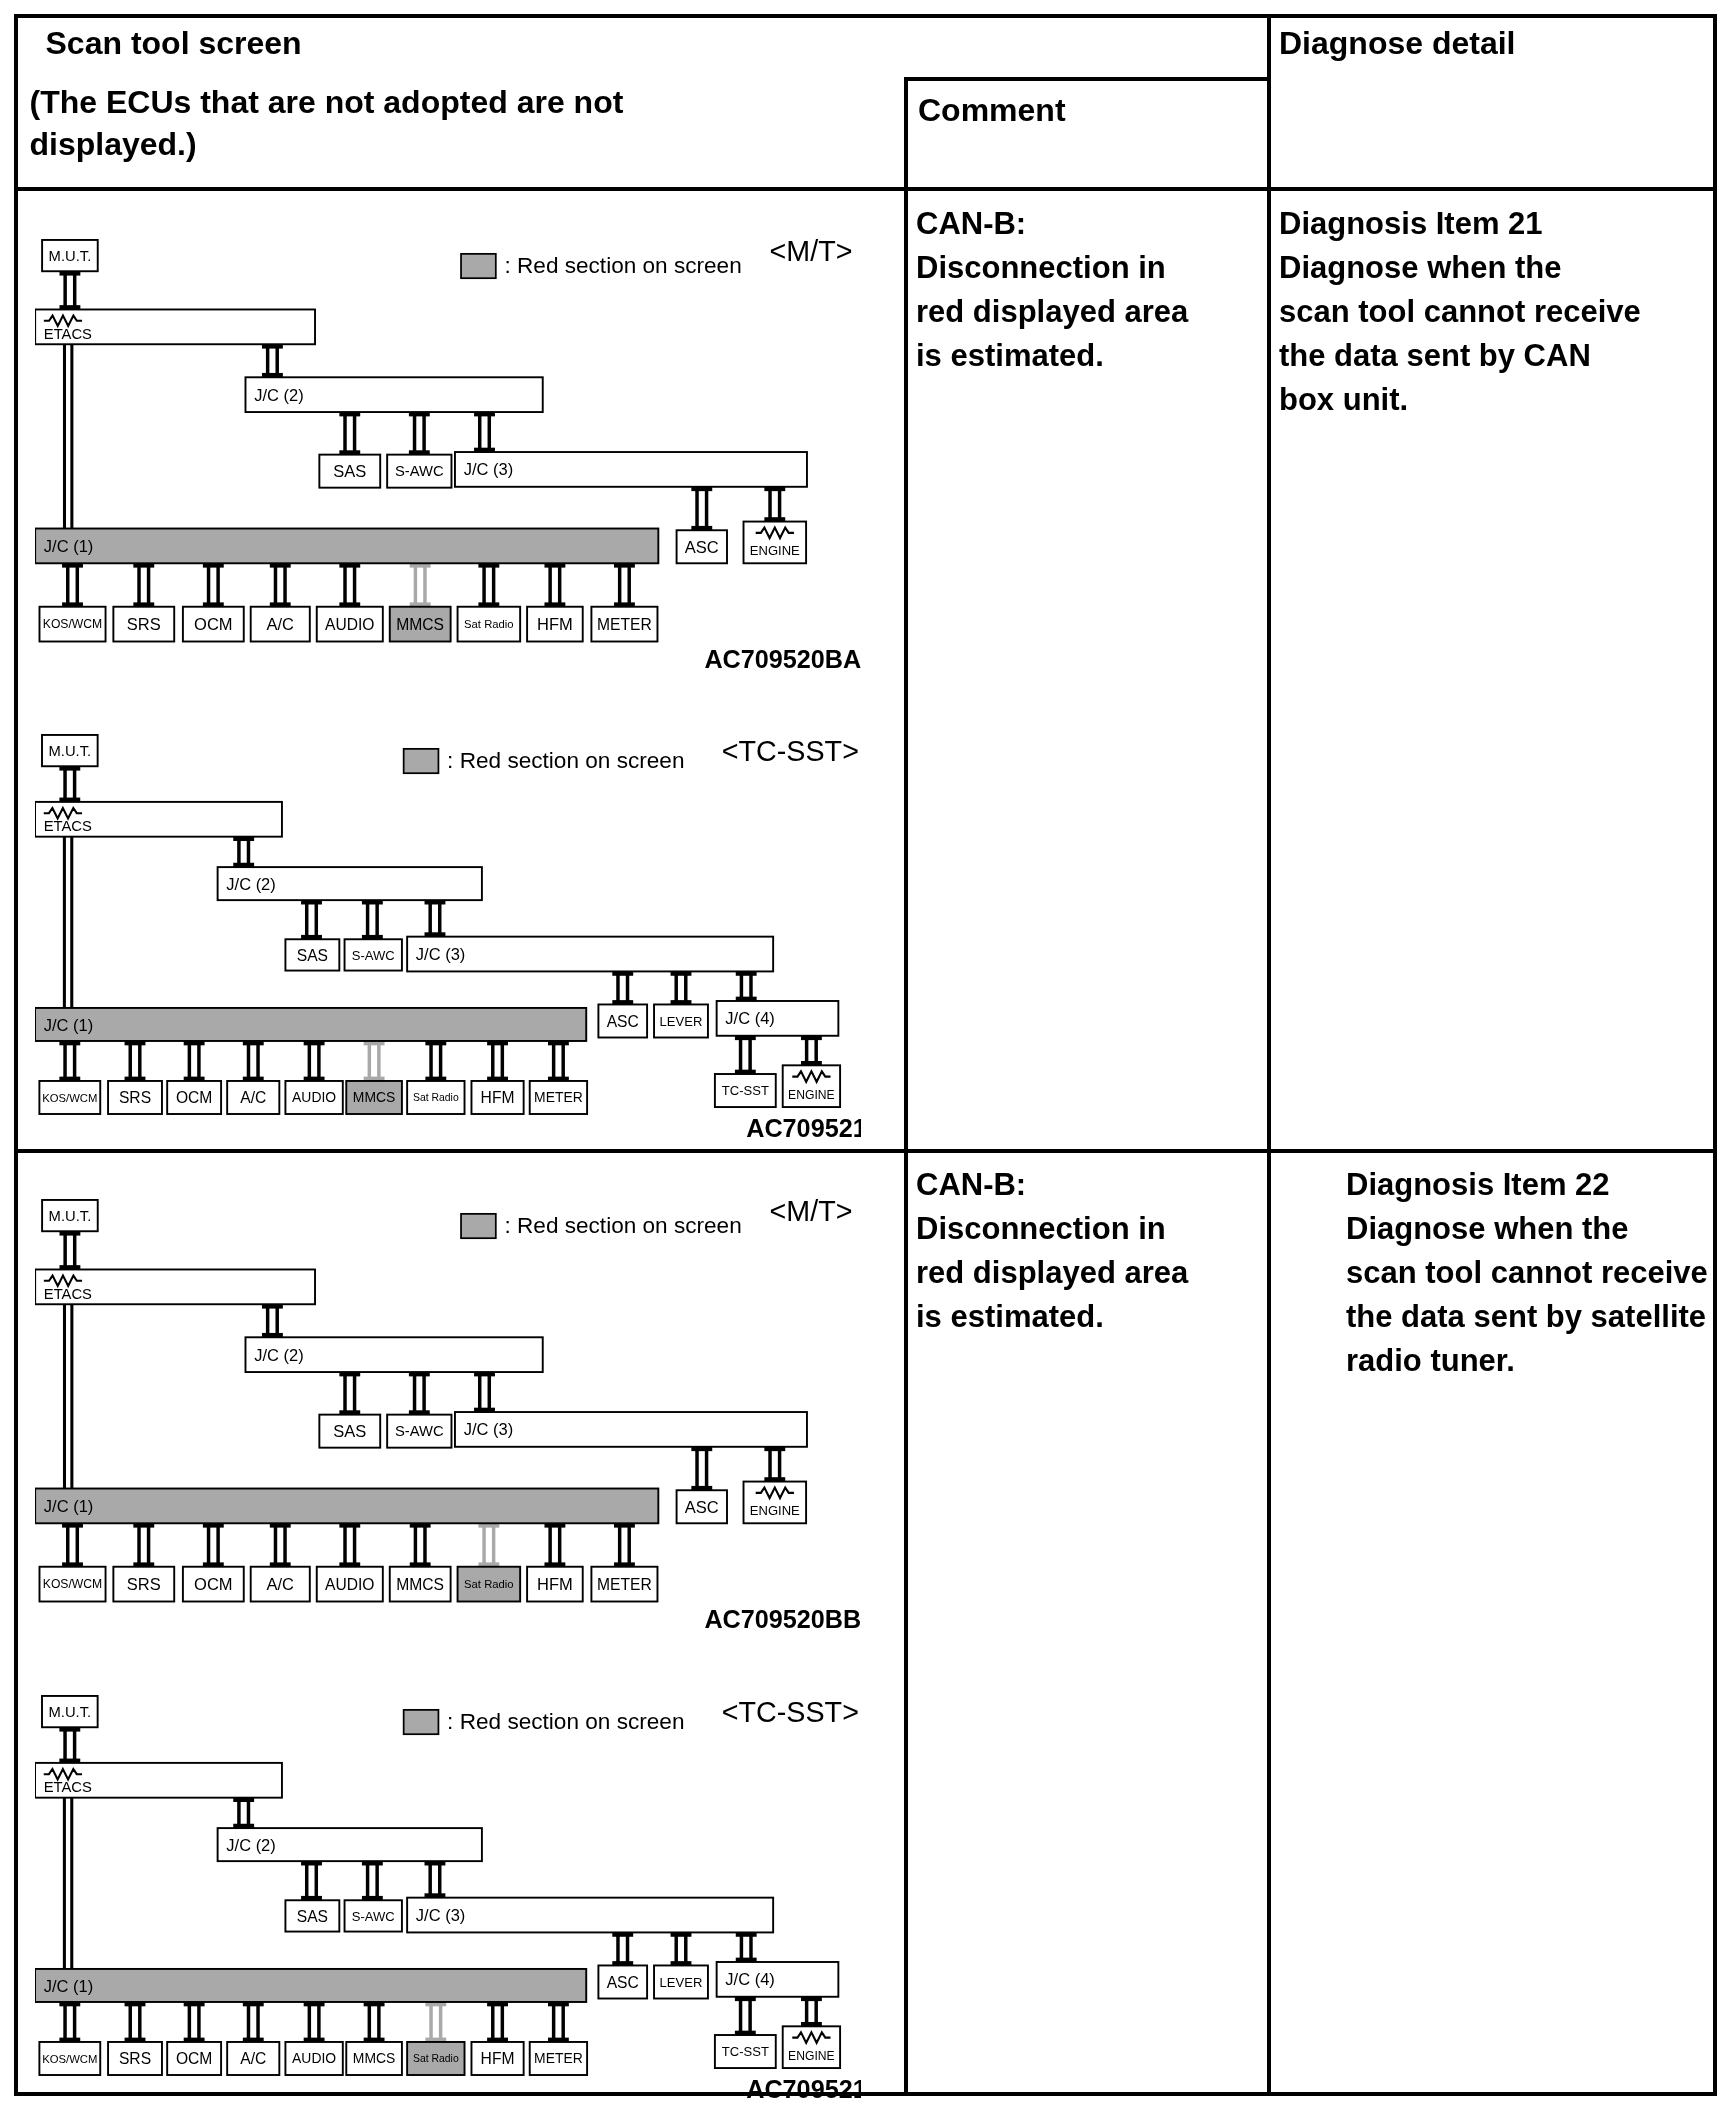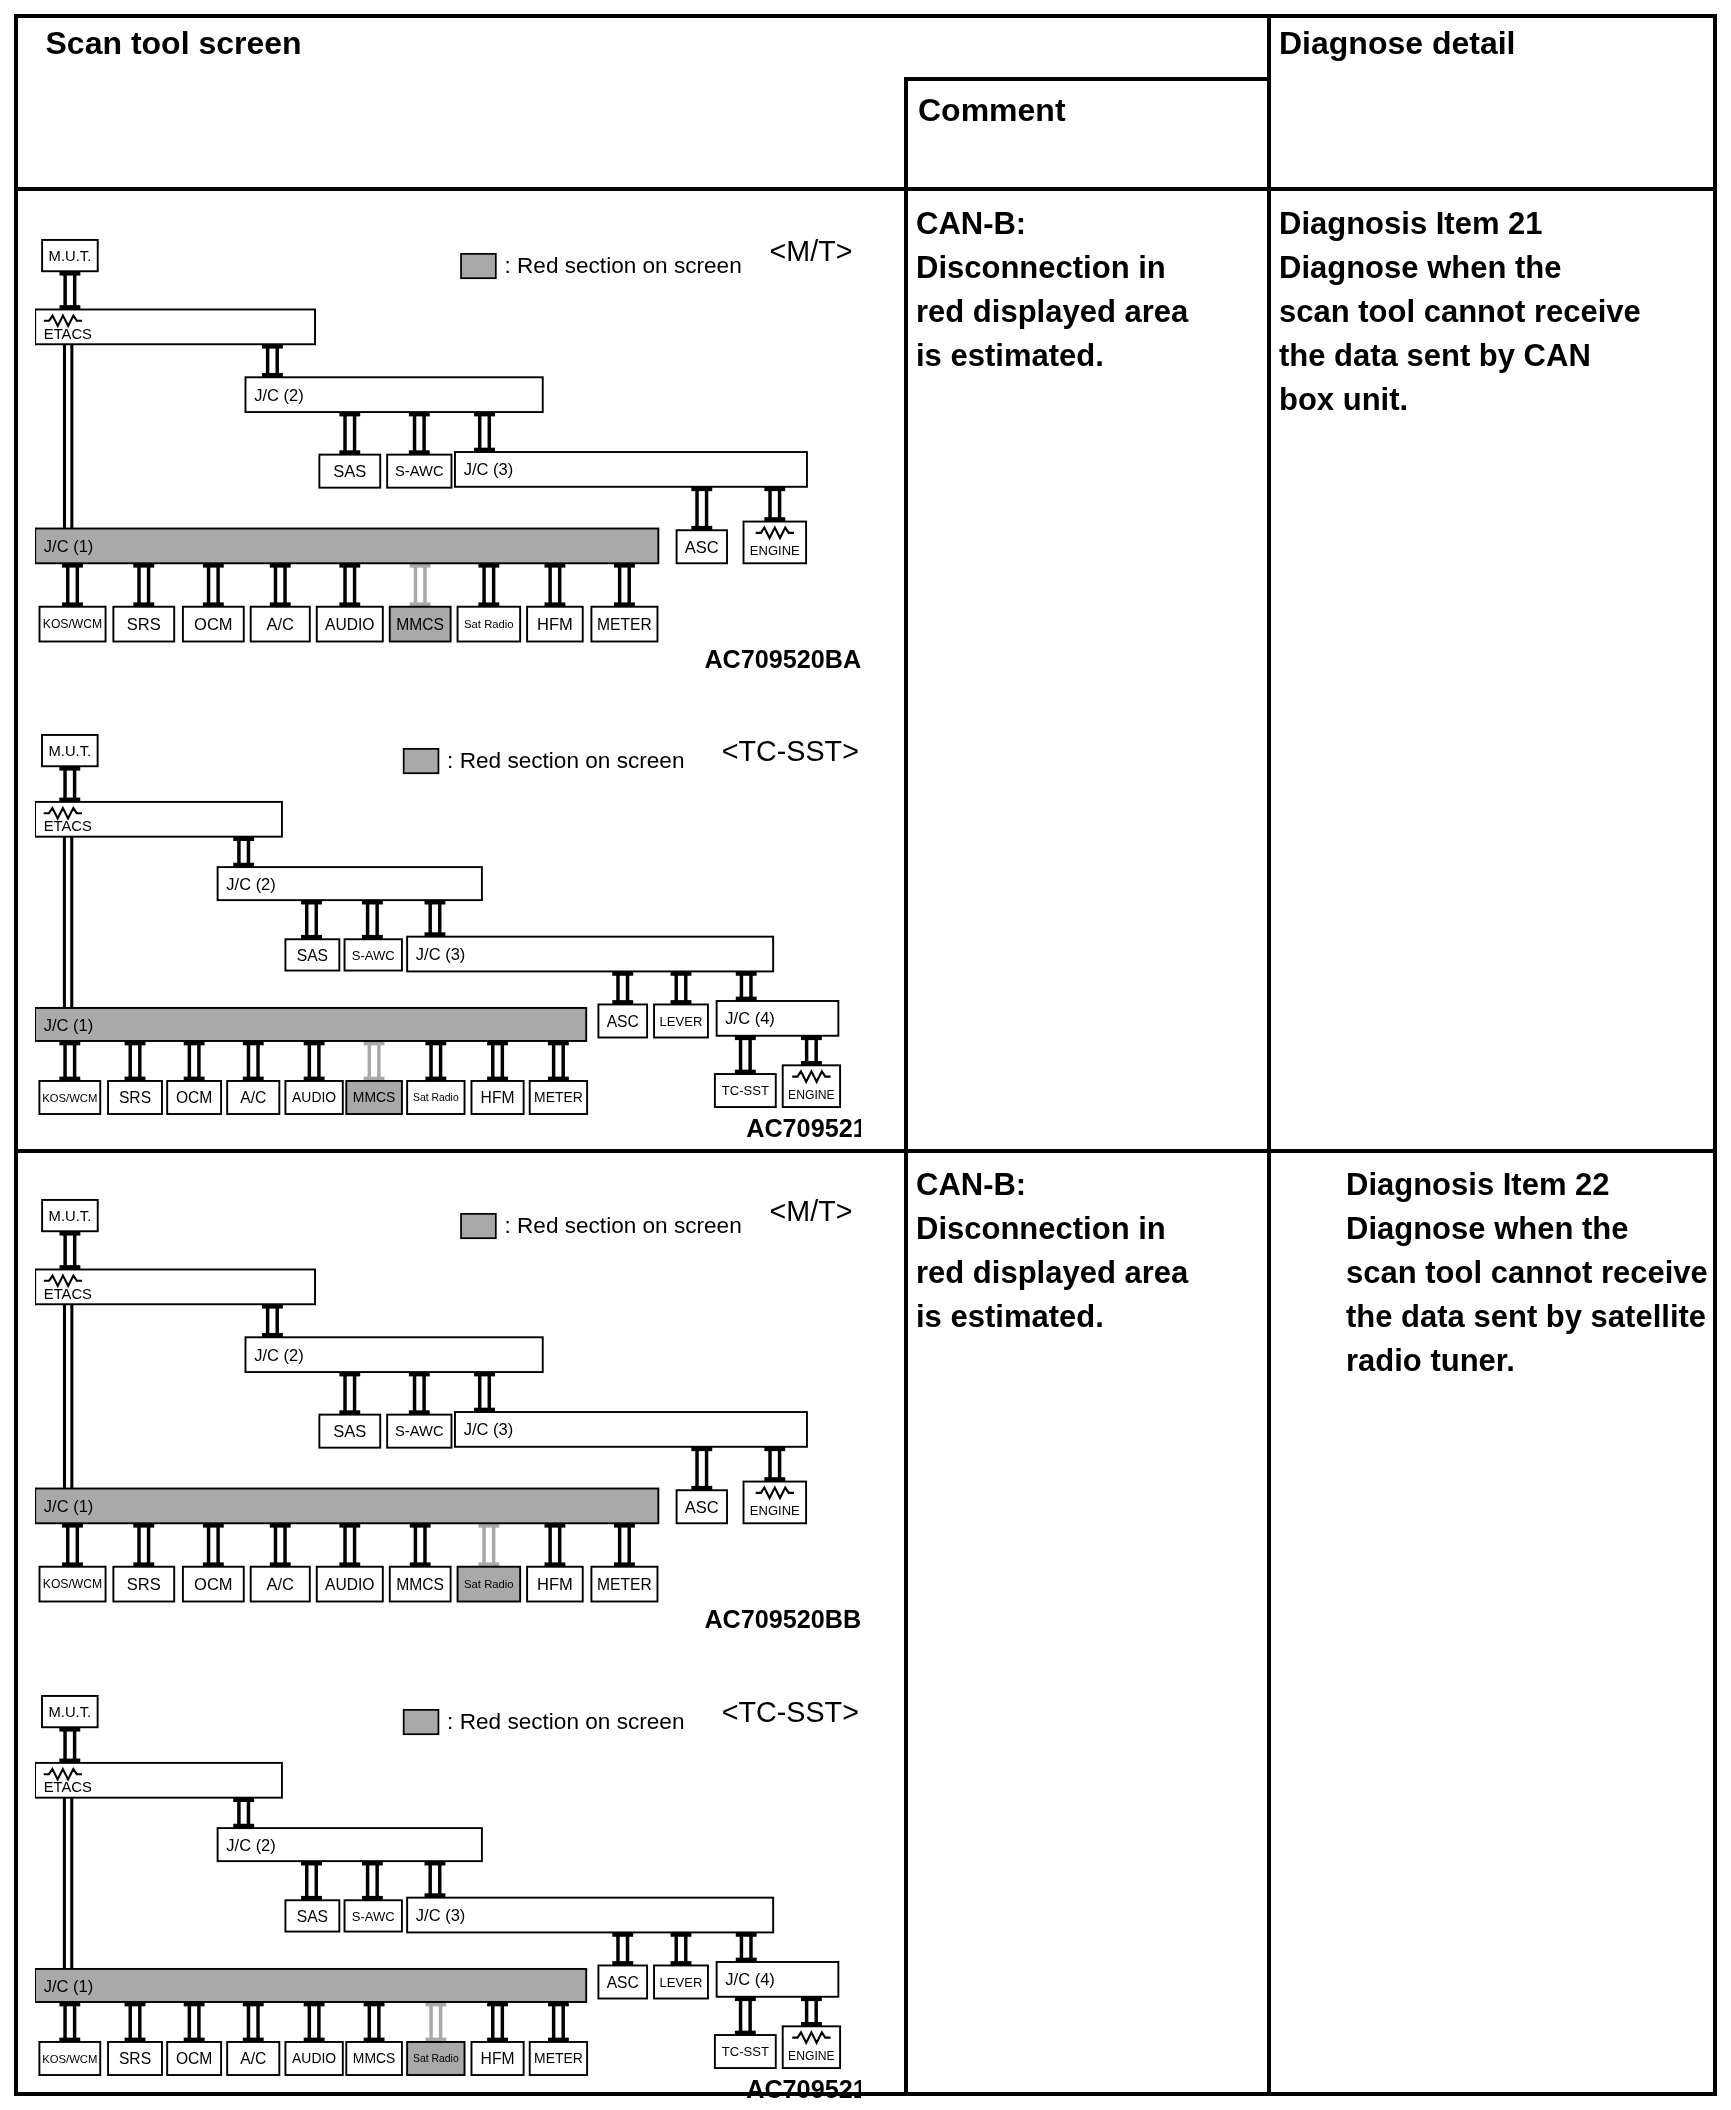--- a/index.html
+++ b/index.html
@@ -20,20 +20,22 @@
 
   <div class="outer"></div>
 
   <div class="vline" style="left:904px;top:77px;width:3.5px;height:2019px;"></div>
   <div class="vline" style="left:1267px;top:14px;width:3.5px;height:2082px;"></div>
   <div class="hline" style="left:904px;top:77px;width:367px;height:3.5px;"></div>
   <div class="hline" style="left:14px;top:187px;width:1703px;height:3.5px;"></div>
   <div class="hline" style="left:14px;top:1149px;width:1703px;height:3.5px;"></div>
 
   <div class="h1txt" style="left:29.5px;top:22.6px;margin-left:16px;">Scan tool screen</div>
+  <div class="h1txt" style="left:29.5px;top:82px;width:817px;">(The ECUs that are not adopted are not
+displayed.)</div>
   <div class="h1txt" style="left:918px;top:90px;">Comment</div>
   <div class="h1txt" style="left:1279px;top:22.6px;">Diagnose detail</div>
 
   <div class="body-txt" style="left:916px;top:202px;width:344px;">CAN-B:
 Disconnection in
 red displayed area
 is estimated.</div>
   <div class="body-txt" style="left:1279px;top:202px;width:431px;">Diagnosis Item 21
 Diagnose when the
 scan tool cannot receive

